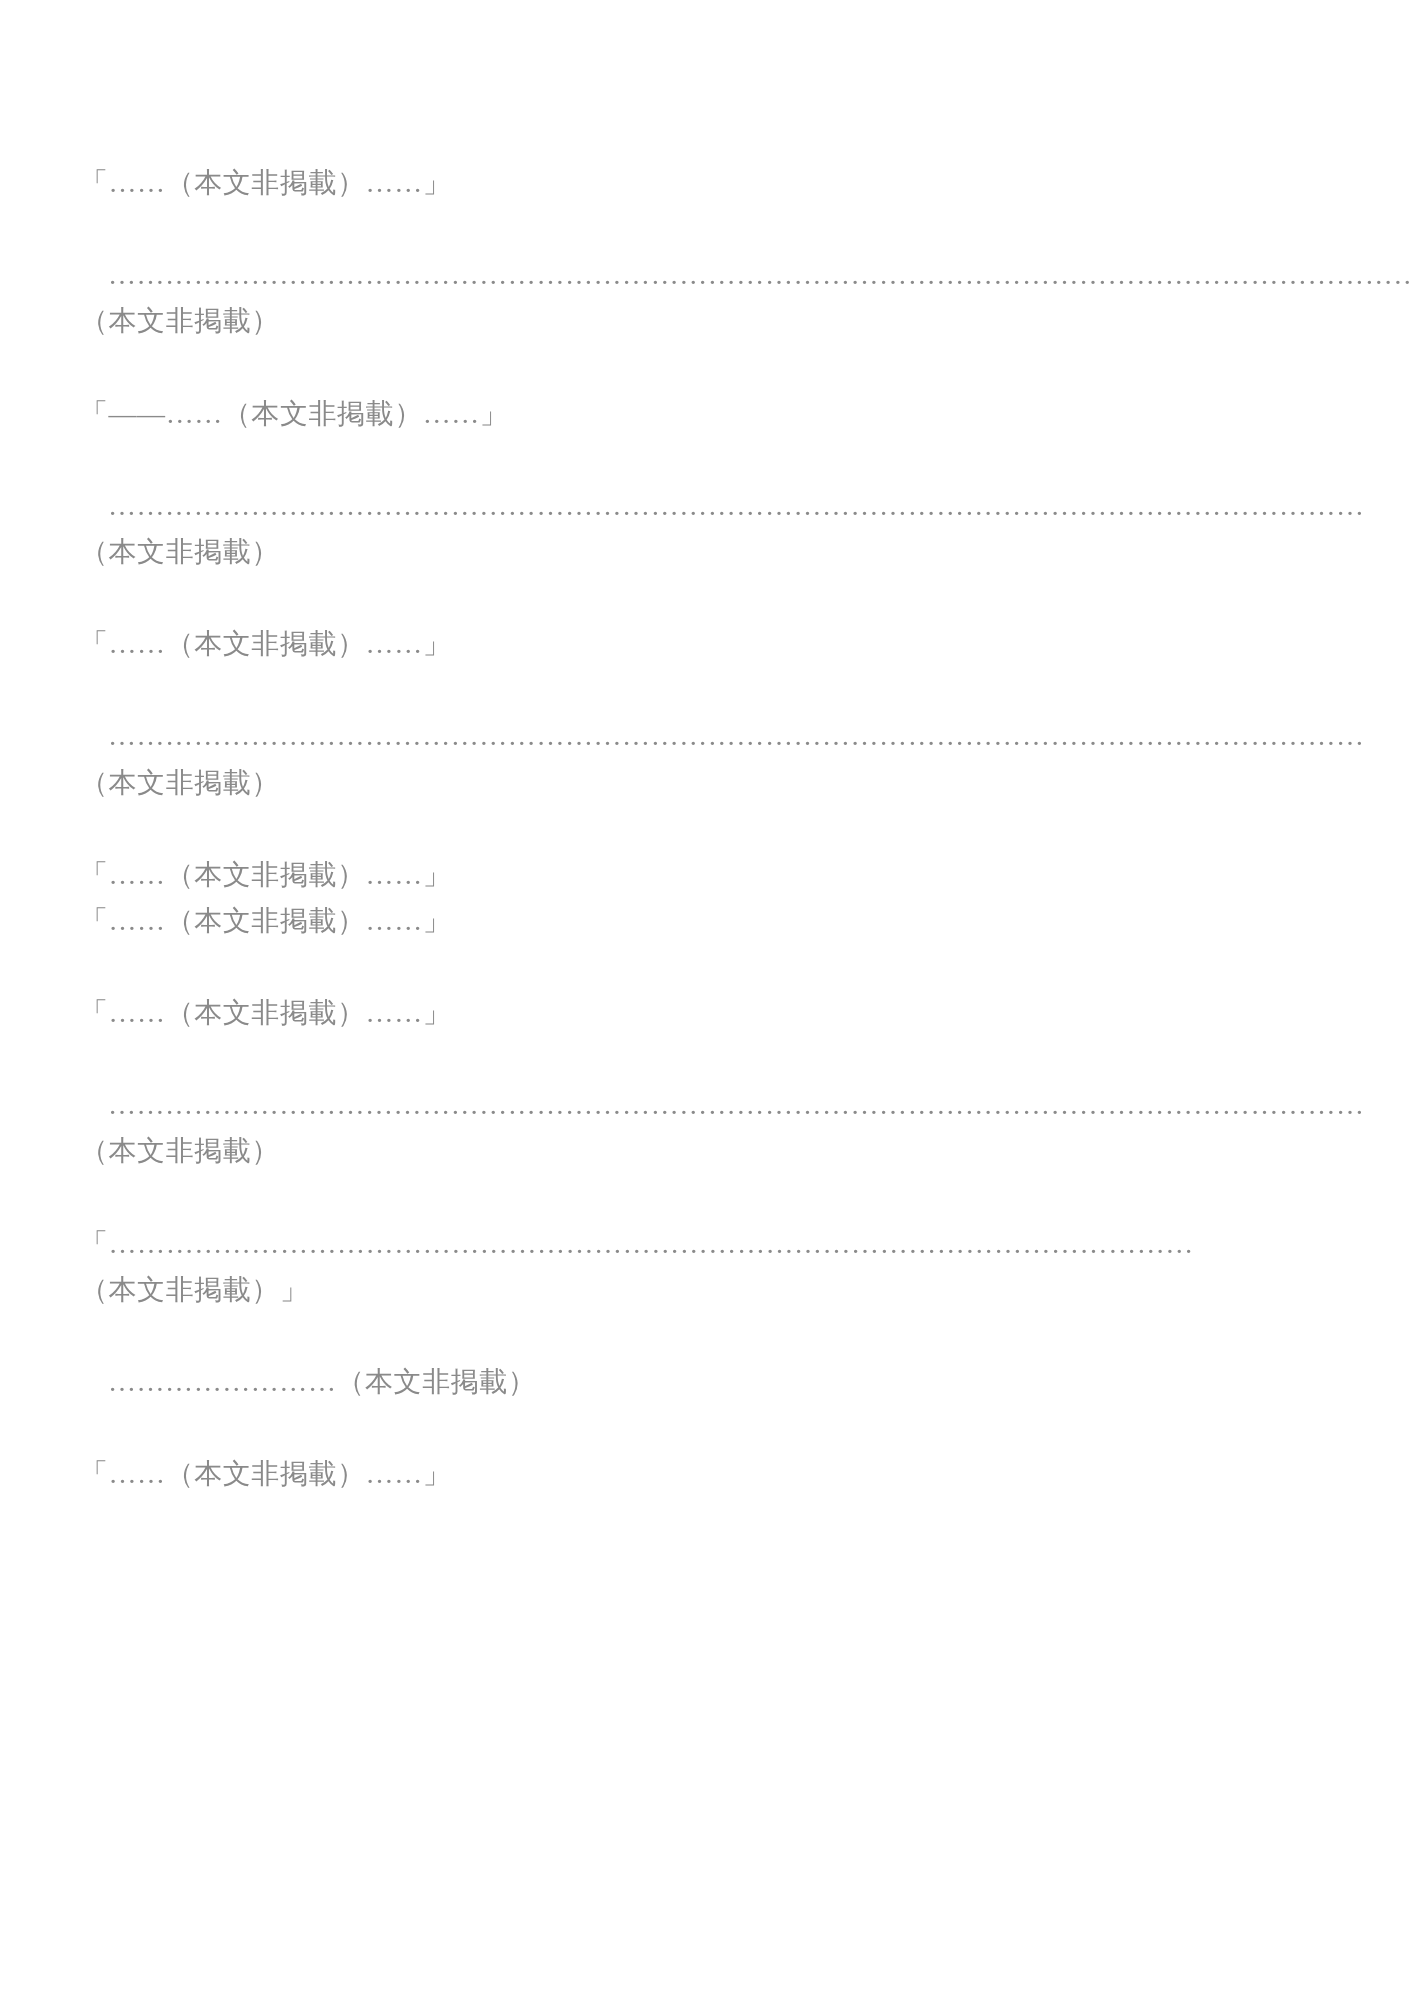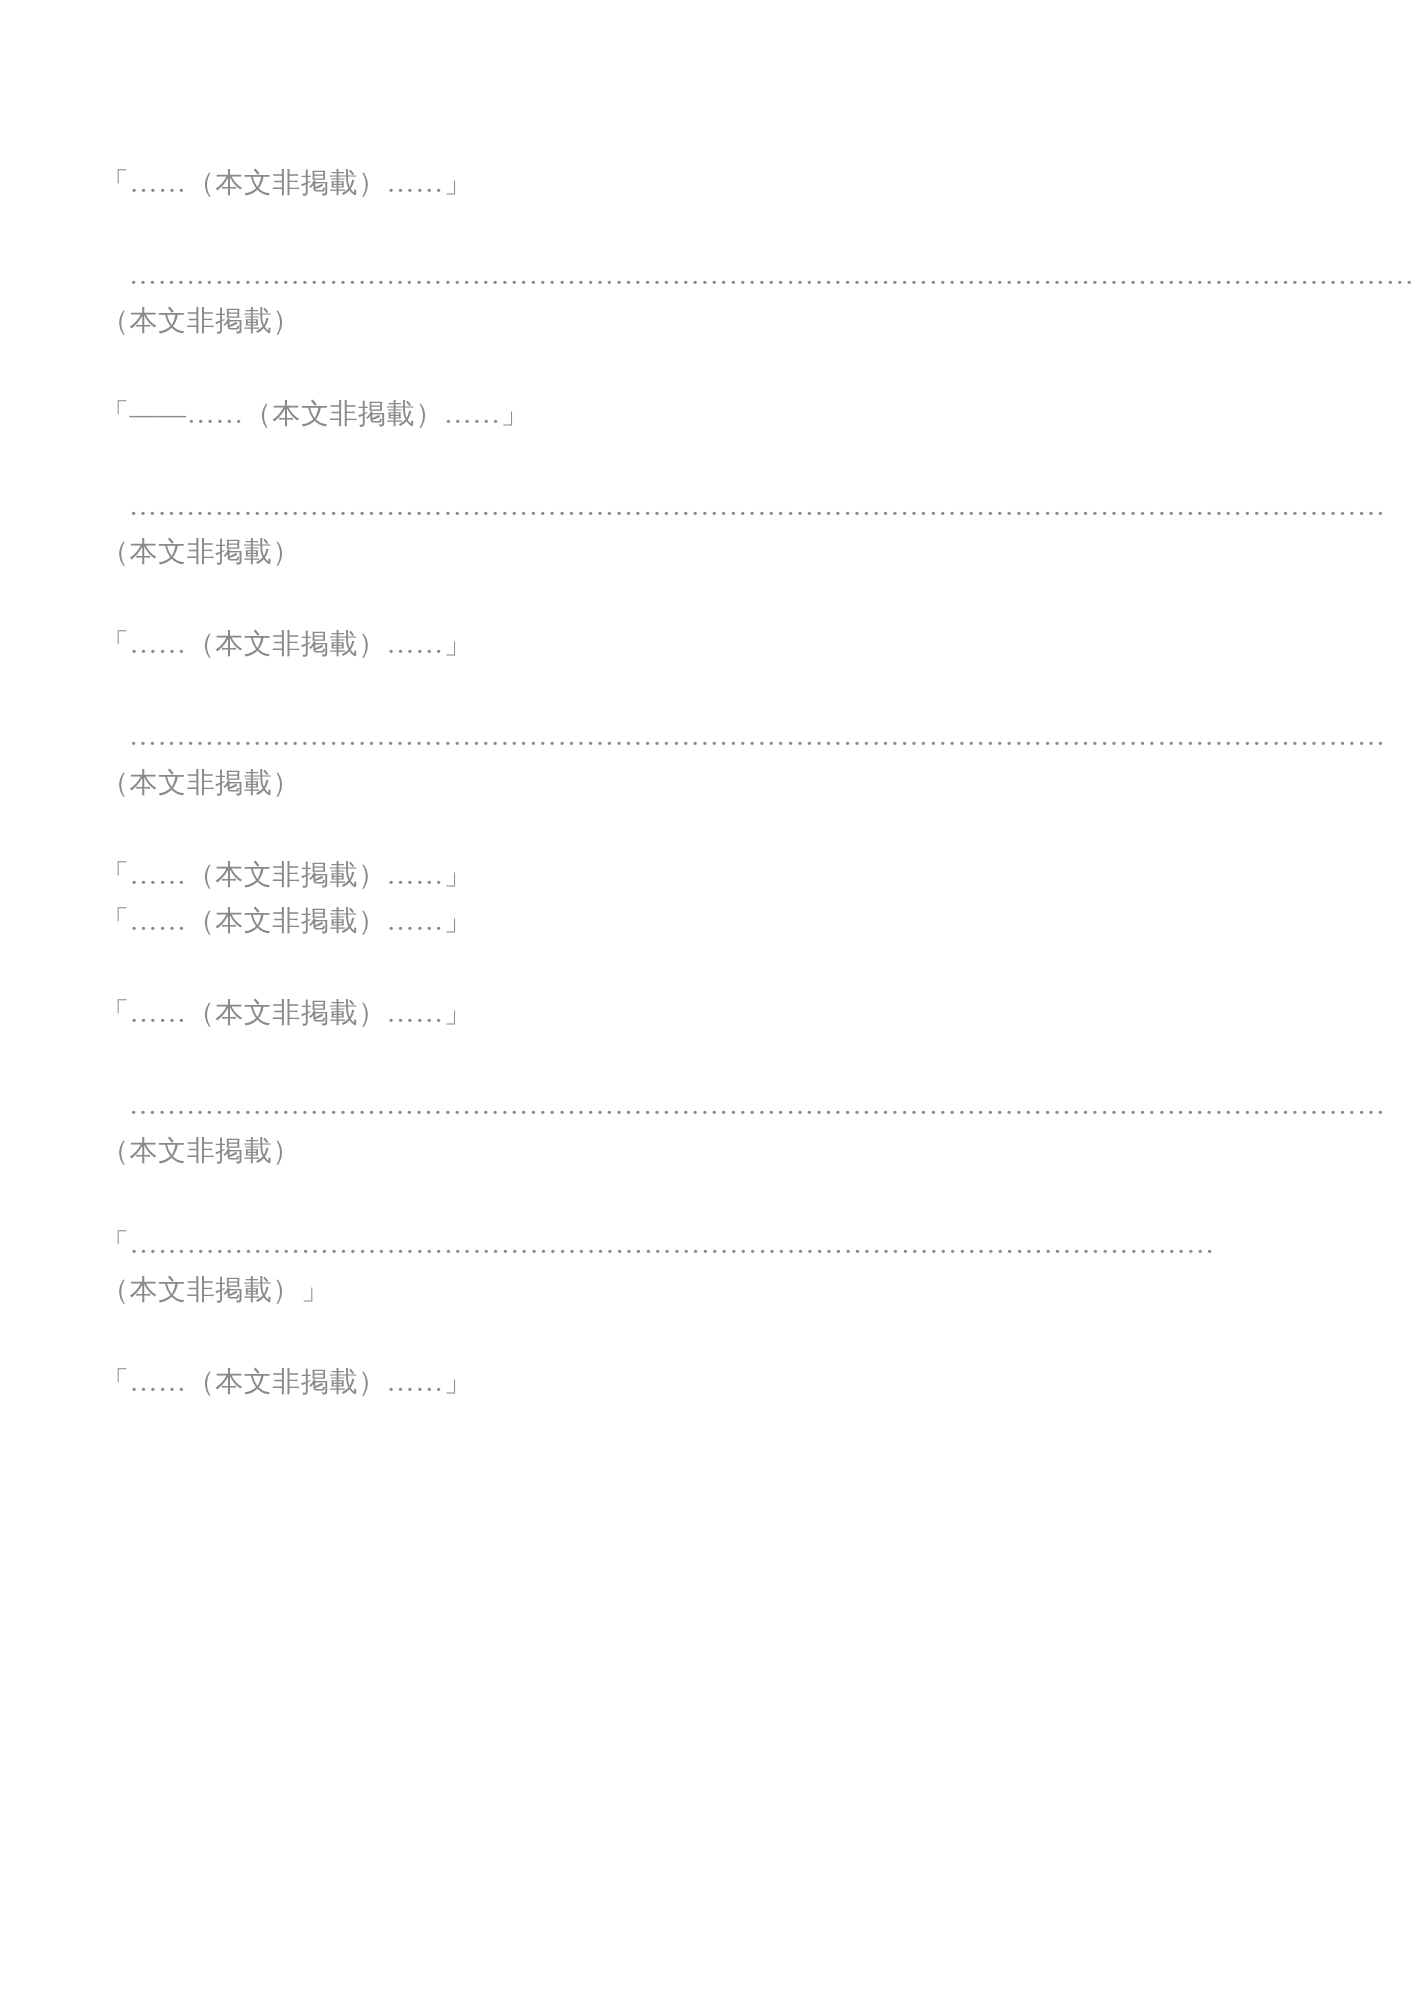--- a/index.html
+++ b/index.html
@@ -11,21 +11,21 @@
     width: 1415px;
     height: 2000px;
     font-family: "Liberation Serif", "DejaVu Serif", serif;
     color: #1a1a1a;
     overflow: hidden;
   }
   .page {
     box-sizing: border-box;
     width: 1415px;
     height: 1668px;
-    padding: 160px 480px 160px 101px;
+    padding: 160px 480px 160px 80px;
   }
   .text-column {
     width: 780px;
     font-size: 28px;
     line-height: 1.65;
     letter-spacing: 0.02em;
   }
   .para {
     margin: 0 0 46px 0;
     white-space: pre-wrap;
@@ -50,15 +50,16 @@
       <p class="para redacted narration">………………………………………………………………………………………………………………………………………………………………………………………………………………………………（本文非掲載）</p>
       <p class="para redacted">「――……（本文非掲載）……」</p>
       <p class="para redacted narration">……………………………………………………………………………………………………………………（本文非掲載）</p>
       <p class="para redacted">「……（本文非掲載）……」</p>
       <p class="para redacted narration">……………………………………………………………………………………………………………………（本文非掲載）</p>
       <p class="para redacted tight">「……（本文非掲載）……」</p>
       <p class="para redacted">「……（本文非掲載）……」</p>
       <p class="para redacted">「……（本文非掲載）……」</p>
       <p class="para redacted narration">……………………………………………………………………………………………………………………（本文非掲載）</p>
       <p class="para redacted">「……………………………………………………………………………………………………（本文非掲載）」</p>
+      <p class="para redacted narration">……………………（本文非掲載）</p>
       <p class="para redacted">「……（本文非掲載）……」</p>
     </div>
 </div>
 
 </body></html>

